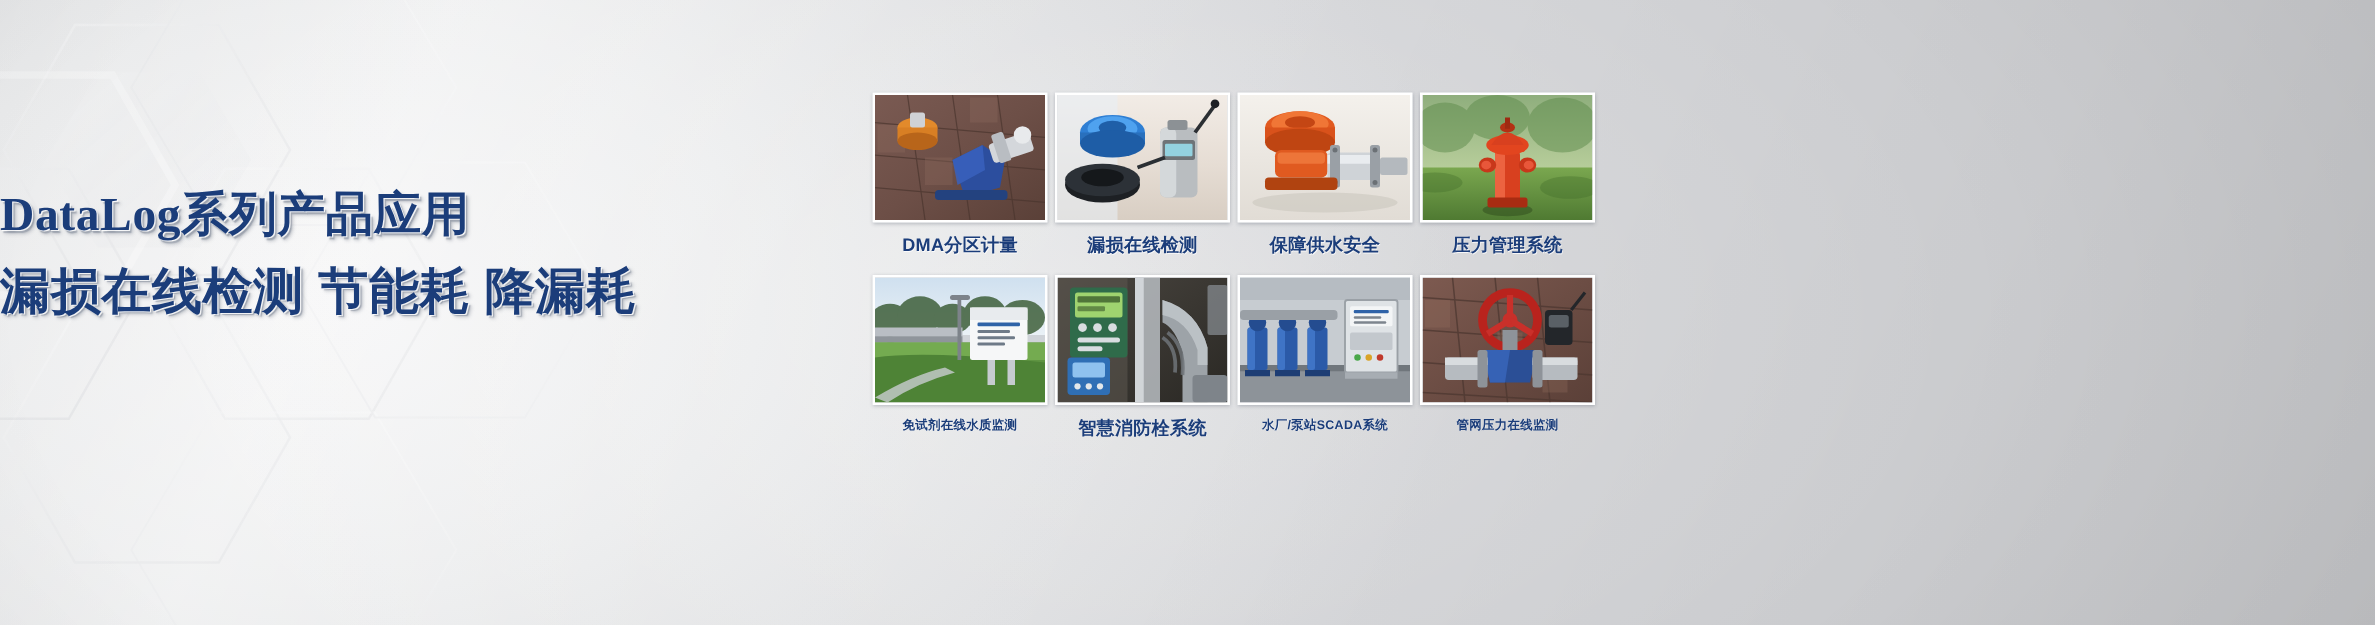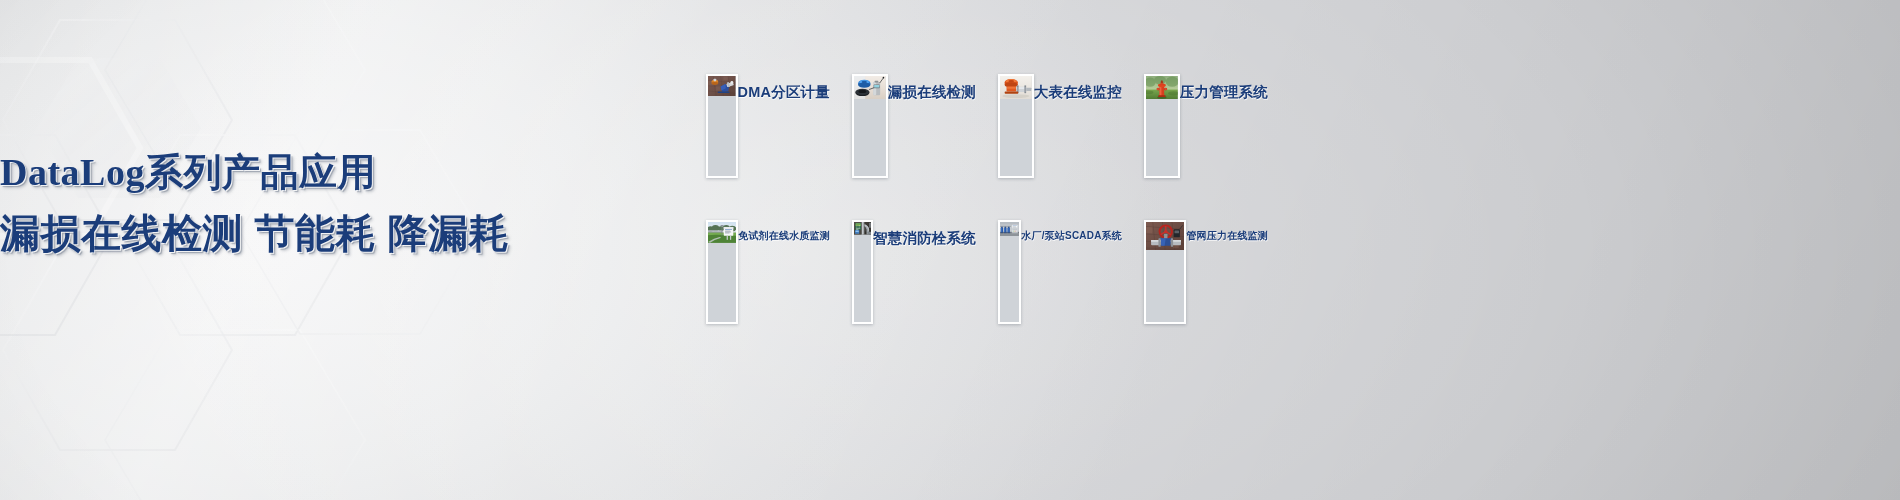--- a/index.html
+++ b/index.html
@@ -94,21 +94,22 @@
     display: grid;
     grid-template-columns: repeat(4, 140px);
     grid-template-rows: repeat(2, 138px);
     column-gap: 6px;
     row-gap: 8px;
     z-index: 6;
   }
   .cell {
     width: 124px;
     display: flex;
-    flex-direction: row;
+    flex-direction: column;
+    align-items: center;
   }
   .thumb {
     position: relative;
     width: 136px;
     height: 100px;
     border: 2px solid #ffffff;
     box-shadow: 0 1px 3px rgba(60,70,85,0.30);
     overflow: hidden;
     background: #cfd3d8;
   }
@@ -275,21 +276,21 @@
           <circle cx="76" cy="44" r="2" fill="#6b7075"></circle>
           <circle cx="76" cy="70" r="2" fill="#6b7075"></circle>
           <circle cx="108" cy="44" r="2" fill="#6b7075"></circle>
           <circle cx="108" cy="70" r="2" fill="#6b7075"></circle>
           <rect x="112" y="50" width="22" height="14" rx="2" fill="#b4b9be"></rect>
 
           <rect x="20" y="66" width="58" height="10" rx="3" fill="#b04310"></rect>
           <ellipse cx="68" cy="86" rx="58" ry="8" fill="#c9c4bc" opacity="0.55"></ellipse>
         </svg>
       </div>
-      <div class="caption">大表在线监控</div>
+      <div class="caption">保障供水安全</div>
     </div>
 
     <div class="cell">
       <div class="thumb">
         <svg class="art" viewBox="0 0 136 100" preserveAspectRatio="none">
           <defs>
             <linearGradient id="p4sky" x1="0" y1="0" x2="0" y2="1">
               <stop offset="0%" stop-color="#8fae7d"></stop>
                 <stop offset="100%" stop-color="#b9cf9c"></stop>
             </linearGradient>

